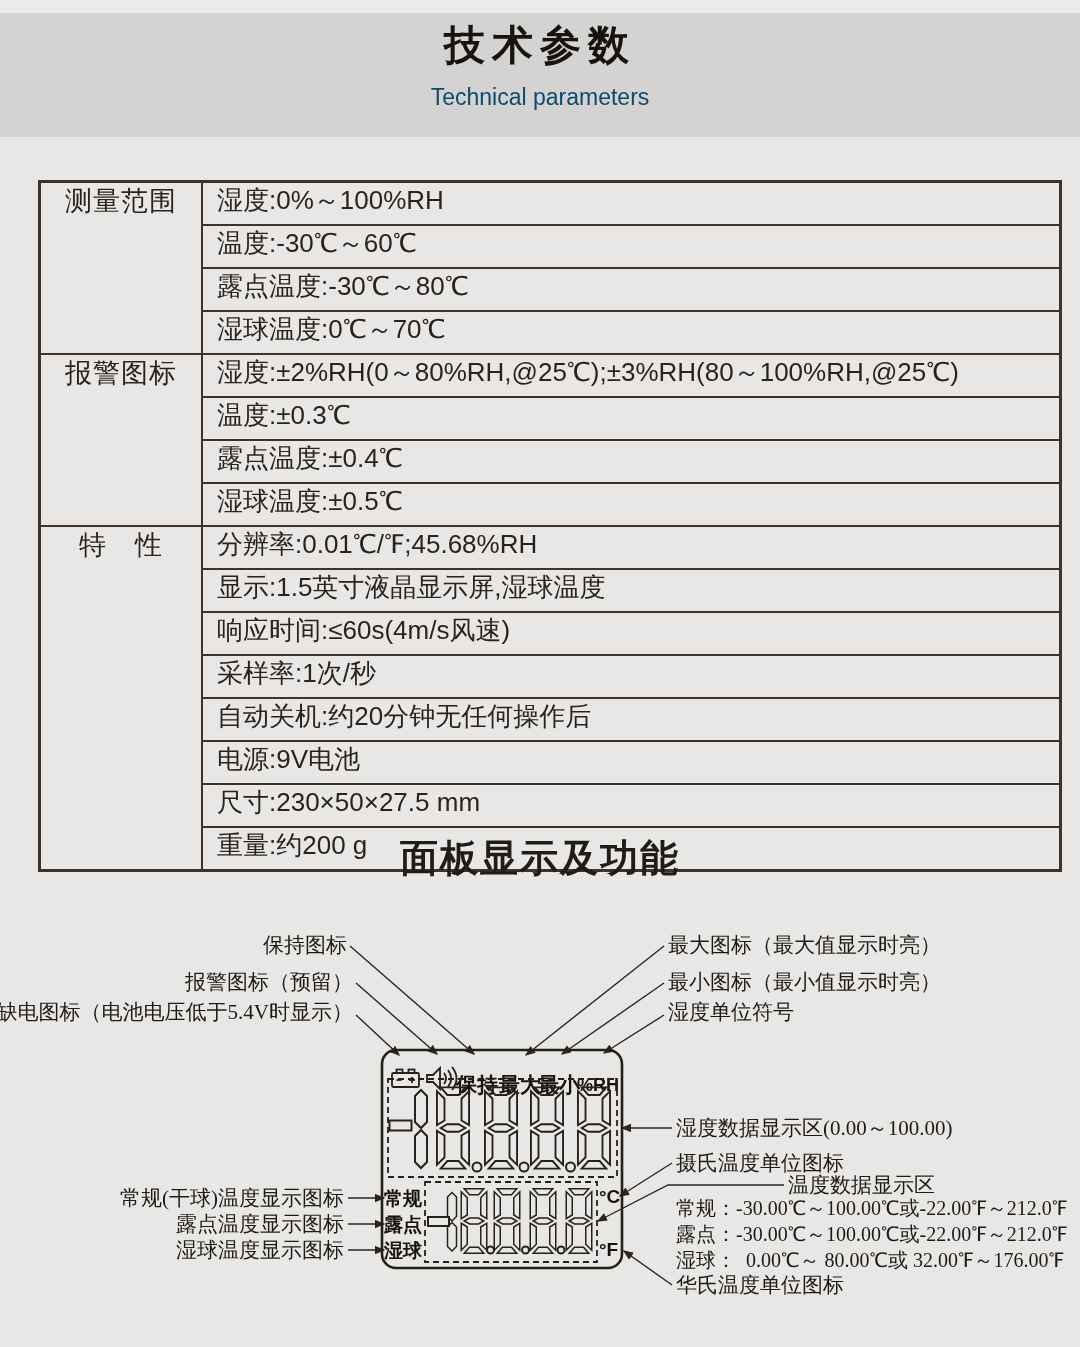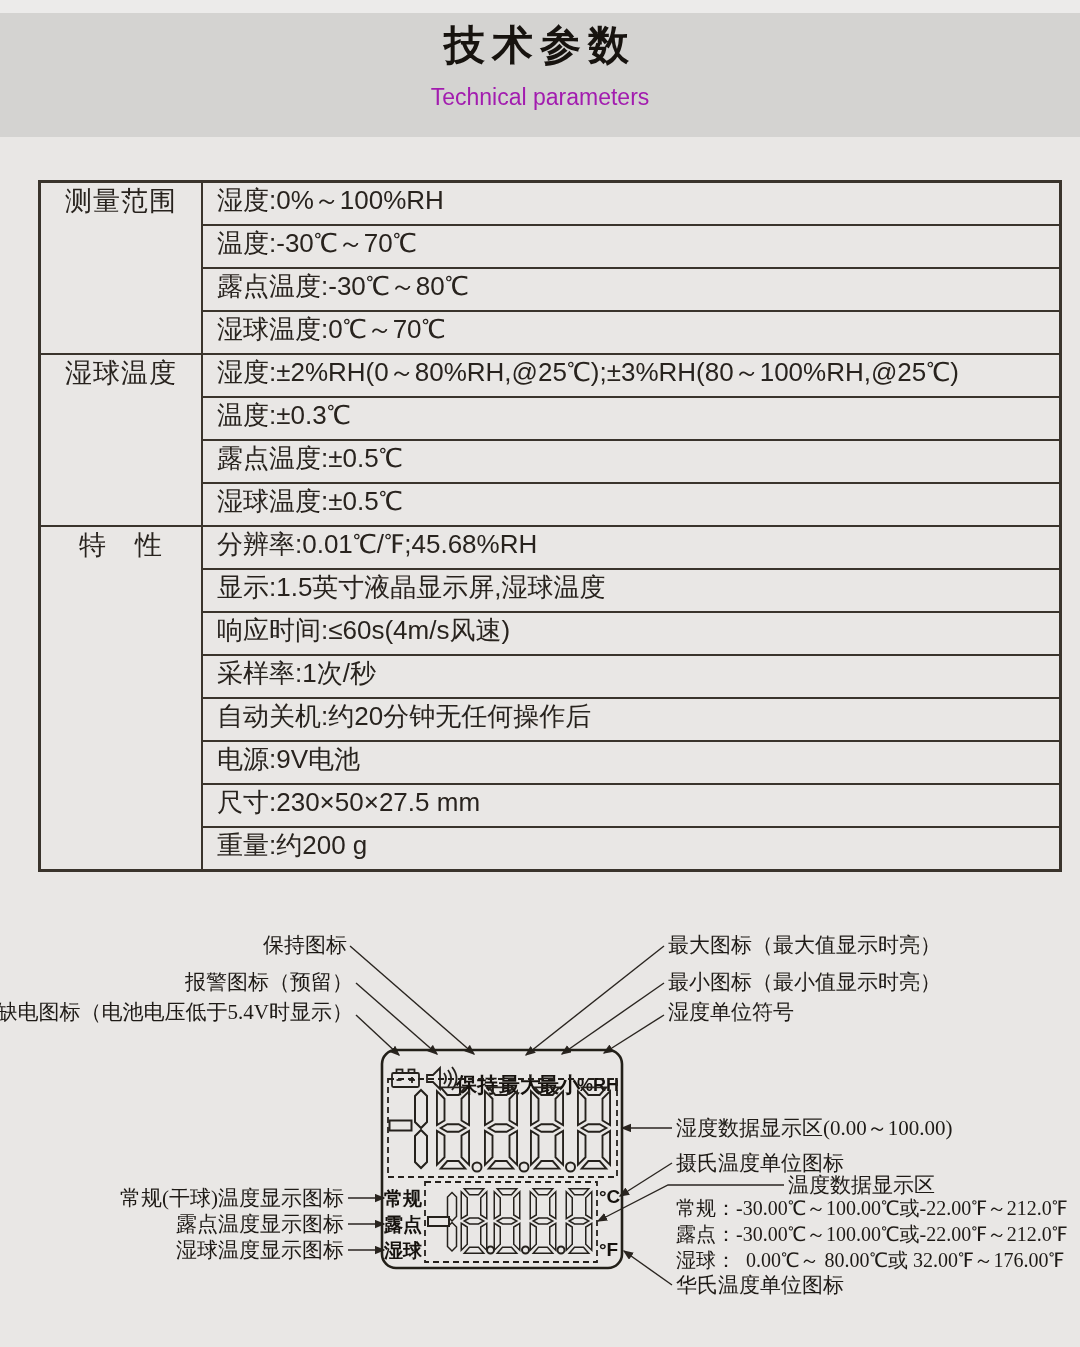--- a/index.html
+++ b/index.html
@@ -1,21 +1,21 @@
 <!DOCTYPE html>
 <html><head>
 <meta charset="utf-8">
 <style>
   html,body{margin:0;padding:0;}
   body{width:1080px;height:1347px;background:#e9e7e5;font-family:"Liberation Sans",sans-serif;color:#2b2621;}
   .stage{position:relative;width:1080px;height:1347px;overflow:hidden;background:#e9e7e5;}
   .top-strip{position:absolute;left:0;top:0;width:1080px;height:13px;background:#ecebea;}
   .title-band{position:absolute;left:0;top:13px;width:1080px;height:124px;background:#d4d3d1;}
   .page-title{position:absolute;left:0;top:18px;width:100%;text-align:center;font-size:41px;font-weight:900;letter-spacing:7px;color:#17130f;}
-  .page-subtitle{position:absolute;left:0;top:84px;width:100%;text-align:center;font-size:23px;color:#a21caf;}
+  .page-subtitle{position:absolute;left:0;top:84px;width:100%;text-align:center;font-size:23px;color:#0c4a6e;}
   table.spec{position:absolute;left:38px;top:180px;width:1024px;height:595px;border-collapse:collapse;table-layout:fixed;border:3px solid #3a342c;}
   table.spec td{border:2px solid #3a342c;font-size:26px;padding:0 0 6px 14px;color:#28231e;white-space:nowrap;overflow:hidden;}
   table.spec tr{height:37px;}
   table.spec td.g{width:160px;text-align:center;vertical-align:top;padding:0;font-size:27px;}
   table.spec td.g span{display:block;line-height:37px;letter-spacing:1px;}
   .section-title{position:absolute;left:0;top:833px;width:100%;text-align:center;font-size:38px;font-weight:700;color:#201c18;letter-spacing:2px;}
   svg.diagram{position:absolute;left:0;top:900px;}
   svg .lbl{font-family:"Liberation Serif",serif;font-size:21px;fill:#1e1a16;white-space:pre;}
   svg .lbl-s{font-family:"Liberation Serif",serif;font-size:20px;fill:#1e1a16;white-space:pre;}
   svg .lcd-t{font-family:"Liberation Sans",sans-serif;font-weight:700;fill:#16120e;}
@@ -35,39 +35,39 @@
 
   <table class="spec">
     <tbody>
         <tr>
       <td class="g" rowspan="4">
             <span>测量范围</span>
           </td>
       <td>湿度:0%～100%RH</td>
     </tr>
     <tr>
-          <td>温度:-30℃～70℃</td>
+          <td>温度:-30℃～60℃</td>
         </tr>
     <tr>
           <td>露点温度:-30℃～80℃</td>
         </tr>
     <tr>
           <td>湿球温度:0℃～70℃</td>
         </tr>
     <tr>
       <td class="g" rowspan="4">
-            <span>湿球温度</span>
+            <span>报警图标</span>
           </td>
       <td>湿度:±2%RH(0～80%RH,@25℃);±3%RH(80～100%RH,@25℃)</td>
     </tr>
     <tr>
           <td>温度:±0.3℃</td>
         </tr>
     <tr>
-          <td>露点温度:±0.5℃</td>
+          <td>露点温度:±0.4℃</td>
         </tr>
     <tr>
           <td>湿球温度:±0.5℃</td>
         </tr>
     <tr>
       <td class="g" rowspan="8">
             <span>特　性</span>
           </td>
       <td>分辨率:0.01℃/℉;45.68%RH</td>
     </tr>
@@ -88,20 +88,21 @@
         </tr>
     <tr>
           <td>尺寸:230×50×27.5 mm</td>
         </tr>
     <tr>
           <td>重量:约200 g</td>
         </tr>
   </tbody>
     </table>
 
+  <div class="section-title">面板显示及功能</div>
 
   <svg class="diagram" width="1080" height="447" viewBox="0 0 1080 447">
     <defs>
       <marker id="arr" orient="auto" markerWidth="9" markerHeight="8" refX="6.5" refY="3">
           <path d="M0,0 L7.5,3 L0,6 Z" fill="#2a2520"></path>
         </marker>
       <symbol id="seg8" viewBox="0 0 36 88">
         <polygon class="seg" points="5,1 31,1 24,9 12,9"></polygon>
         <polygon class="seg" points="1,5 9,13 9,36 1,41"></polygon>
         <polygon class="seg" points="35,5 35,41 27,36 27,13"></polygon>

